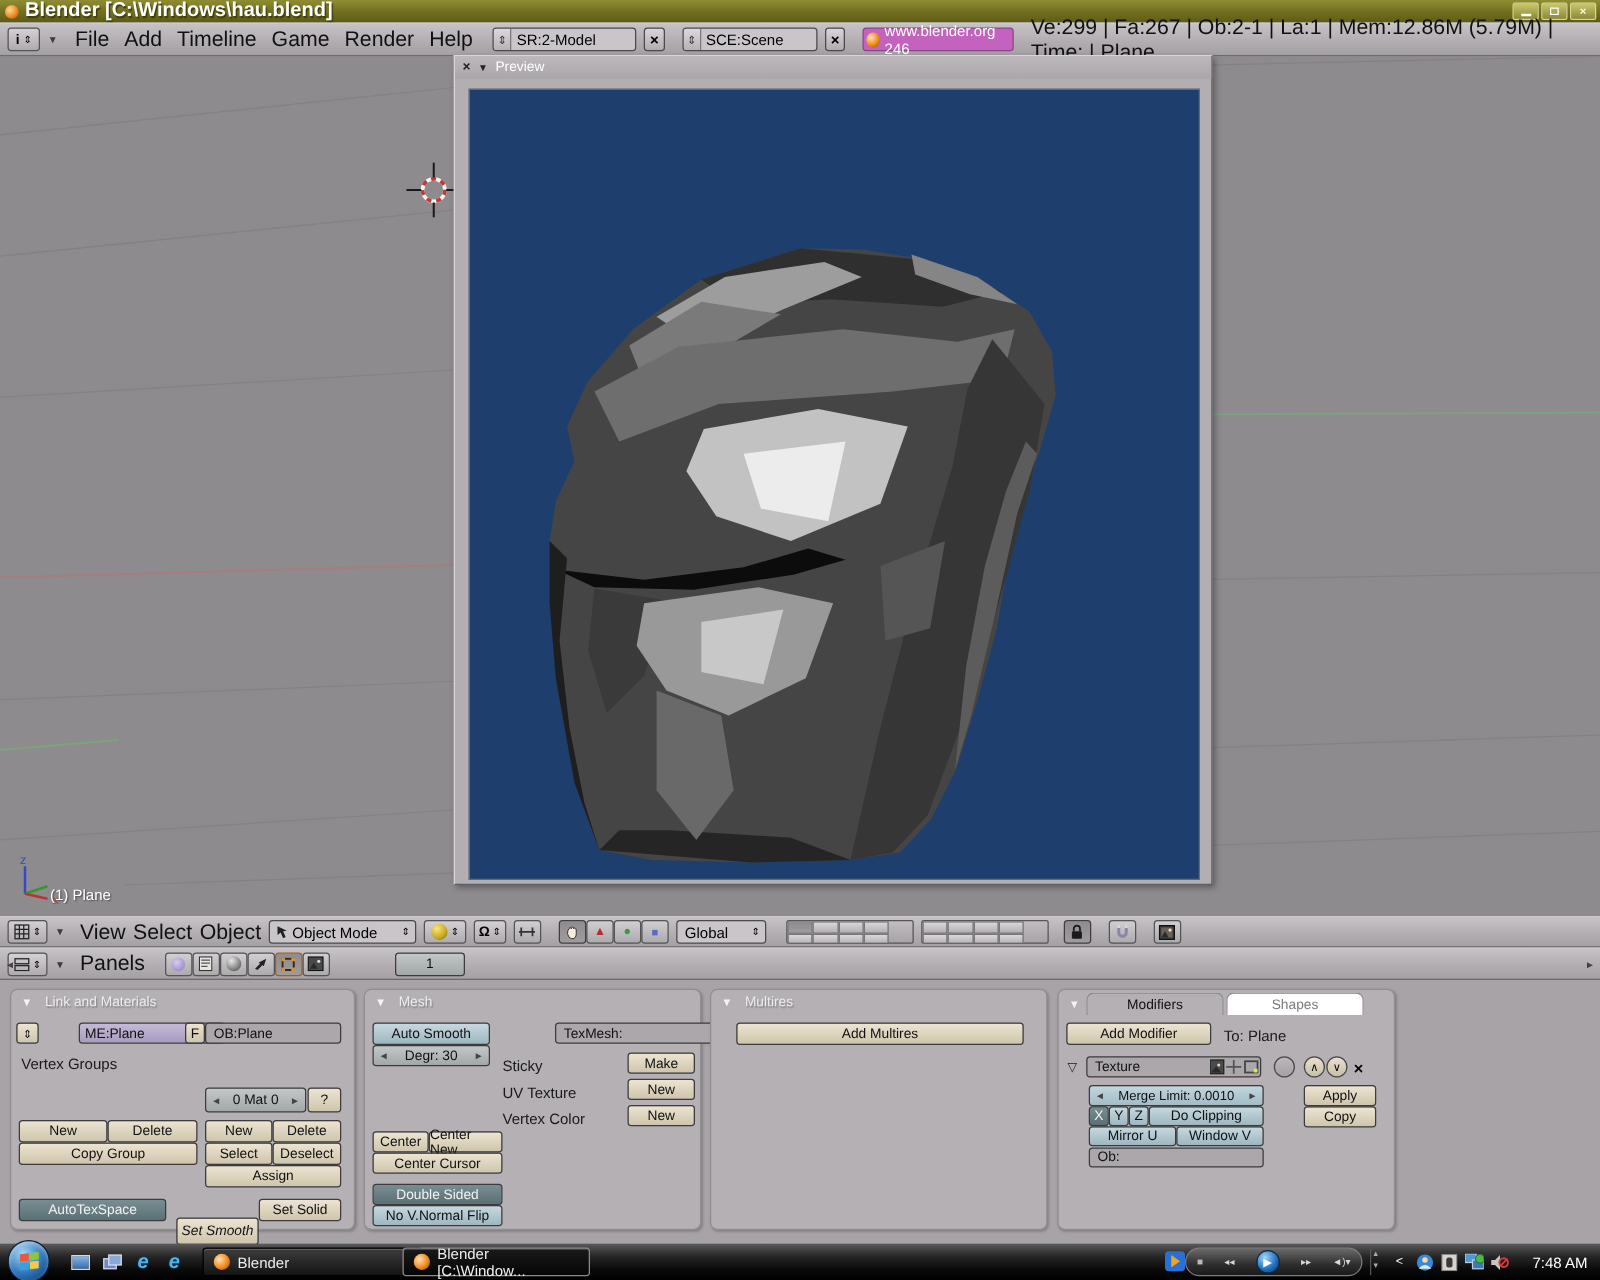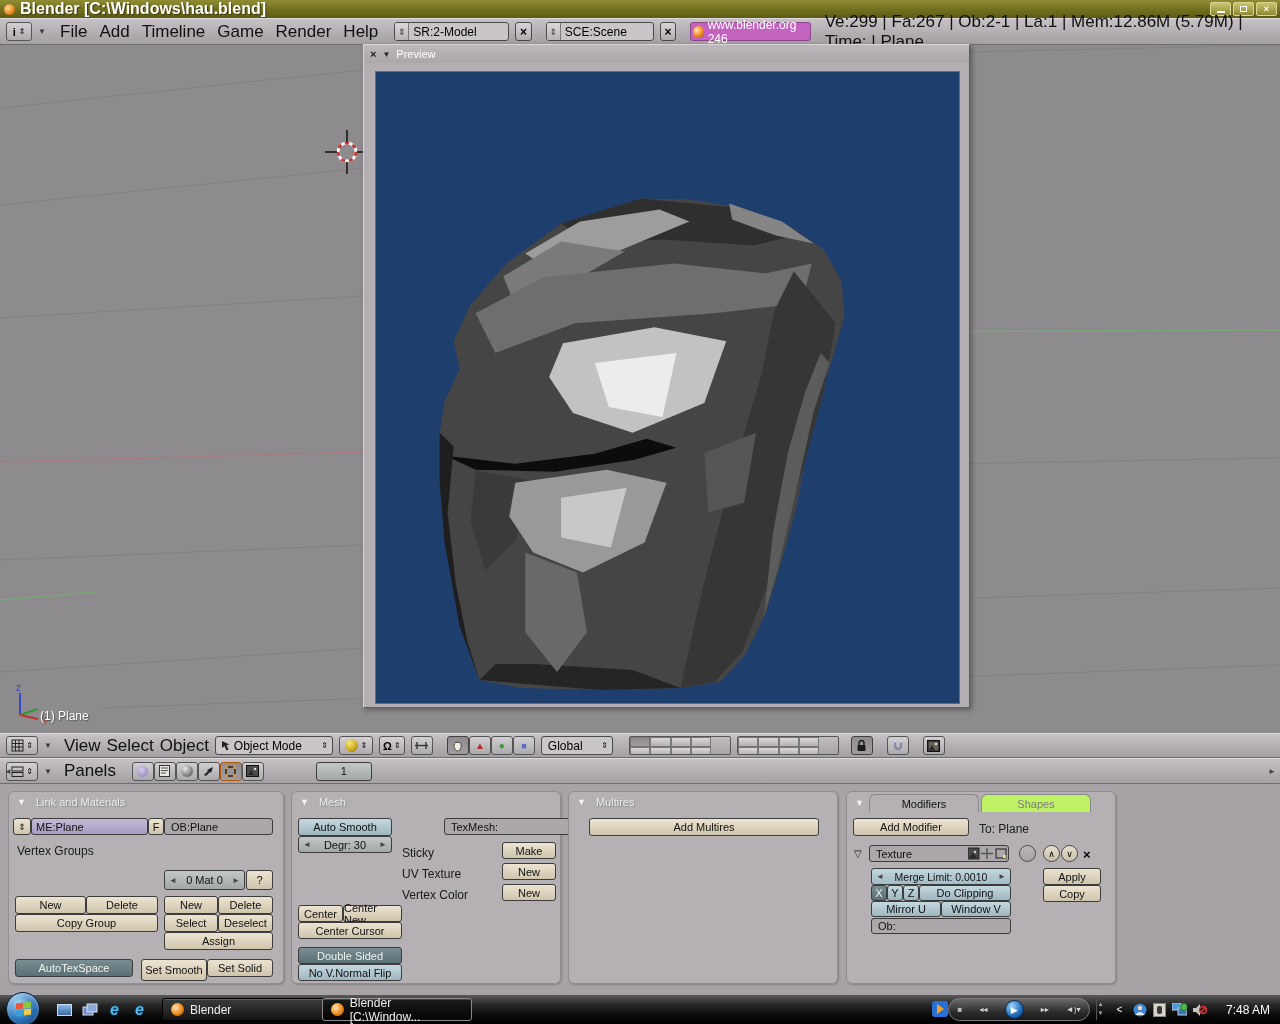--- a/index.html
+++ b/index.html
@@ -77,29 +77,29 @@
   .ptri-w { color:#f4f2f4; font-size:9px; }
   .ptitle-t { color:#ececec; font-size:11px; text-shadow:1px 1px 1px #8a888a; }
 
   .btn { position:absolute; border:1px solid #3c3c3c; background:linear-gradient(#ece4d1,#cfc5ad);
     font-size:11px; display:flex; align-items:center; justify-content:center; border-radius:3px; color:#111; }
   .btn.blue { background:linear-gradient(#c6d8df,#9db7c0); }
   .btn.dark { background:linear-gradient(#798e92,#5a7076); color:#f2f2f2; }
   .btn.num  { background:linear-gradient(#c2c8c8,#a2a8a8); }
   .btn.numblue { background:linear-gradient(#c2d6dd,#a3bcc6); }
   .btn.txt  { background:#aba7ab; justify-content:flex-start; padding-left:6px; }
-  .btn.purple { background:linear-gradient(#c4bad6,#a89cc0); justify-content:flex-start; padding-left:4px; }
+  .btn.purple { background:linear-gradient(#c4bad6,#a89cc0); justify-content:flex-start; padding-left:4px;margin-left:32px; }
   .btn .arr { font-size:8px; color:#444; position:absolute; }
   .btn .arrL { left:4px; } .btn .arrR { right:4px; }
   .lbl { position:absolute; font-size:12px; color:#1a1a1a; }
 
   .tab { position:absolute; top:2px; height:18px; border:1px solid #8a888a; border-bottom:none;
     border-radius:6px 6px 0 0; font-size:11px; display:flex; align-items:center; justify-content:center; }
   .tab.active { background:#b4b0b4; color:#111; }
-  .tab.inactive { background:#bef264; color:#7c7a7c; }
+  .tab.inactive { background:#ffffff; color:#7c7a7c; }
 
   .roundbtn { position:absolute; width:17px; height:17px; border-radius:50%;
     border:1px solid #4a4a4a; background:linear-gradient(#e8e0ce,#c8bfa8); font-size:9px;
     display:flex; align-items:center; justify-content:center; }
   .roundbtn.gray { background:linear-gradient(#bcb8bc,#a4a0a4); }
 
   
   #taskbar { left:0; top:995px; width:1280px; height:29px;
     background:linear-gradient(#5a5a5a,#262626 35%,#0a0a0a 70%,#000); display:flex; align-items:center; }
   .startorb { position:absolute; left:6px; top:-3px; width:34px; height:34px; border-radius:50%;
@@ -457,21 +457,21 @@
         </div>
       <div class="btn" style="left:209px; top:122px; width:55px; height:18px;">
           <span>Deselect</span>
         </div>
       <div class="btn" style="left:155px; top:140px; width:109px; height:18px;">
           <span>Assign</span>
         </div>
       <div class="btn dark" style="left:6px; top:167px; width:118px; height:18px;">
           <span>AutoTexSpace</span>
         </div>
-      <div class="btn" style="left:132px; top:167px; width:66px; height:22px;">
+      <div class="btn" style="left:132px; top:182px; width:66px; height:22px;font-style:italic;">
           <span>Set Smooth</span>
         </div>
       <div class="btn" style="left:198px; top:167px; width:66px; height:18px;">
           <span>Set Solid</span>
         </div>
     </div>
 
     <div class="panel" style="left:291px; width:270px;">
       <div class="ptitle-row">
         <span class="ptri-w">▼</span>

